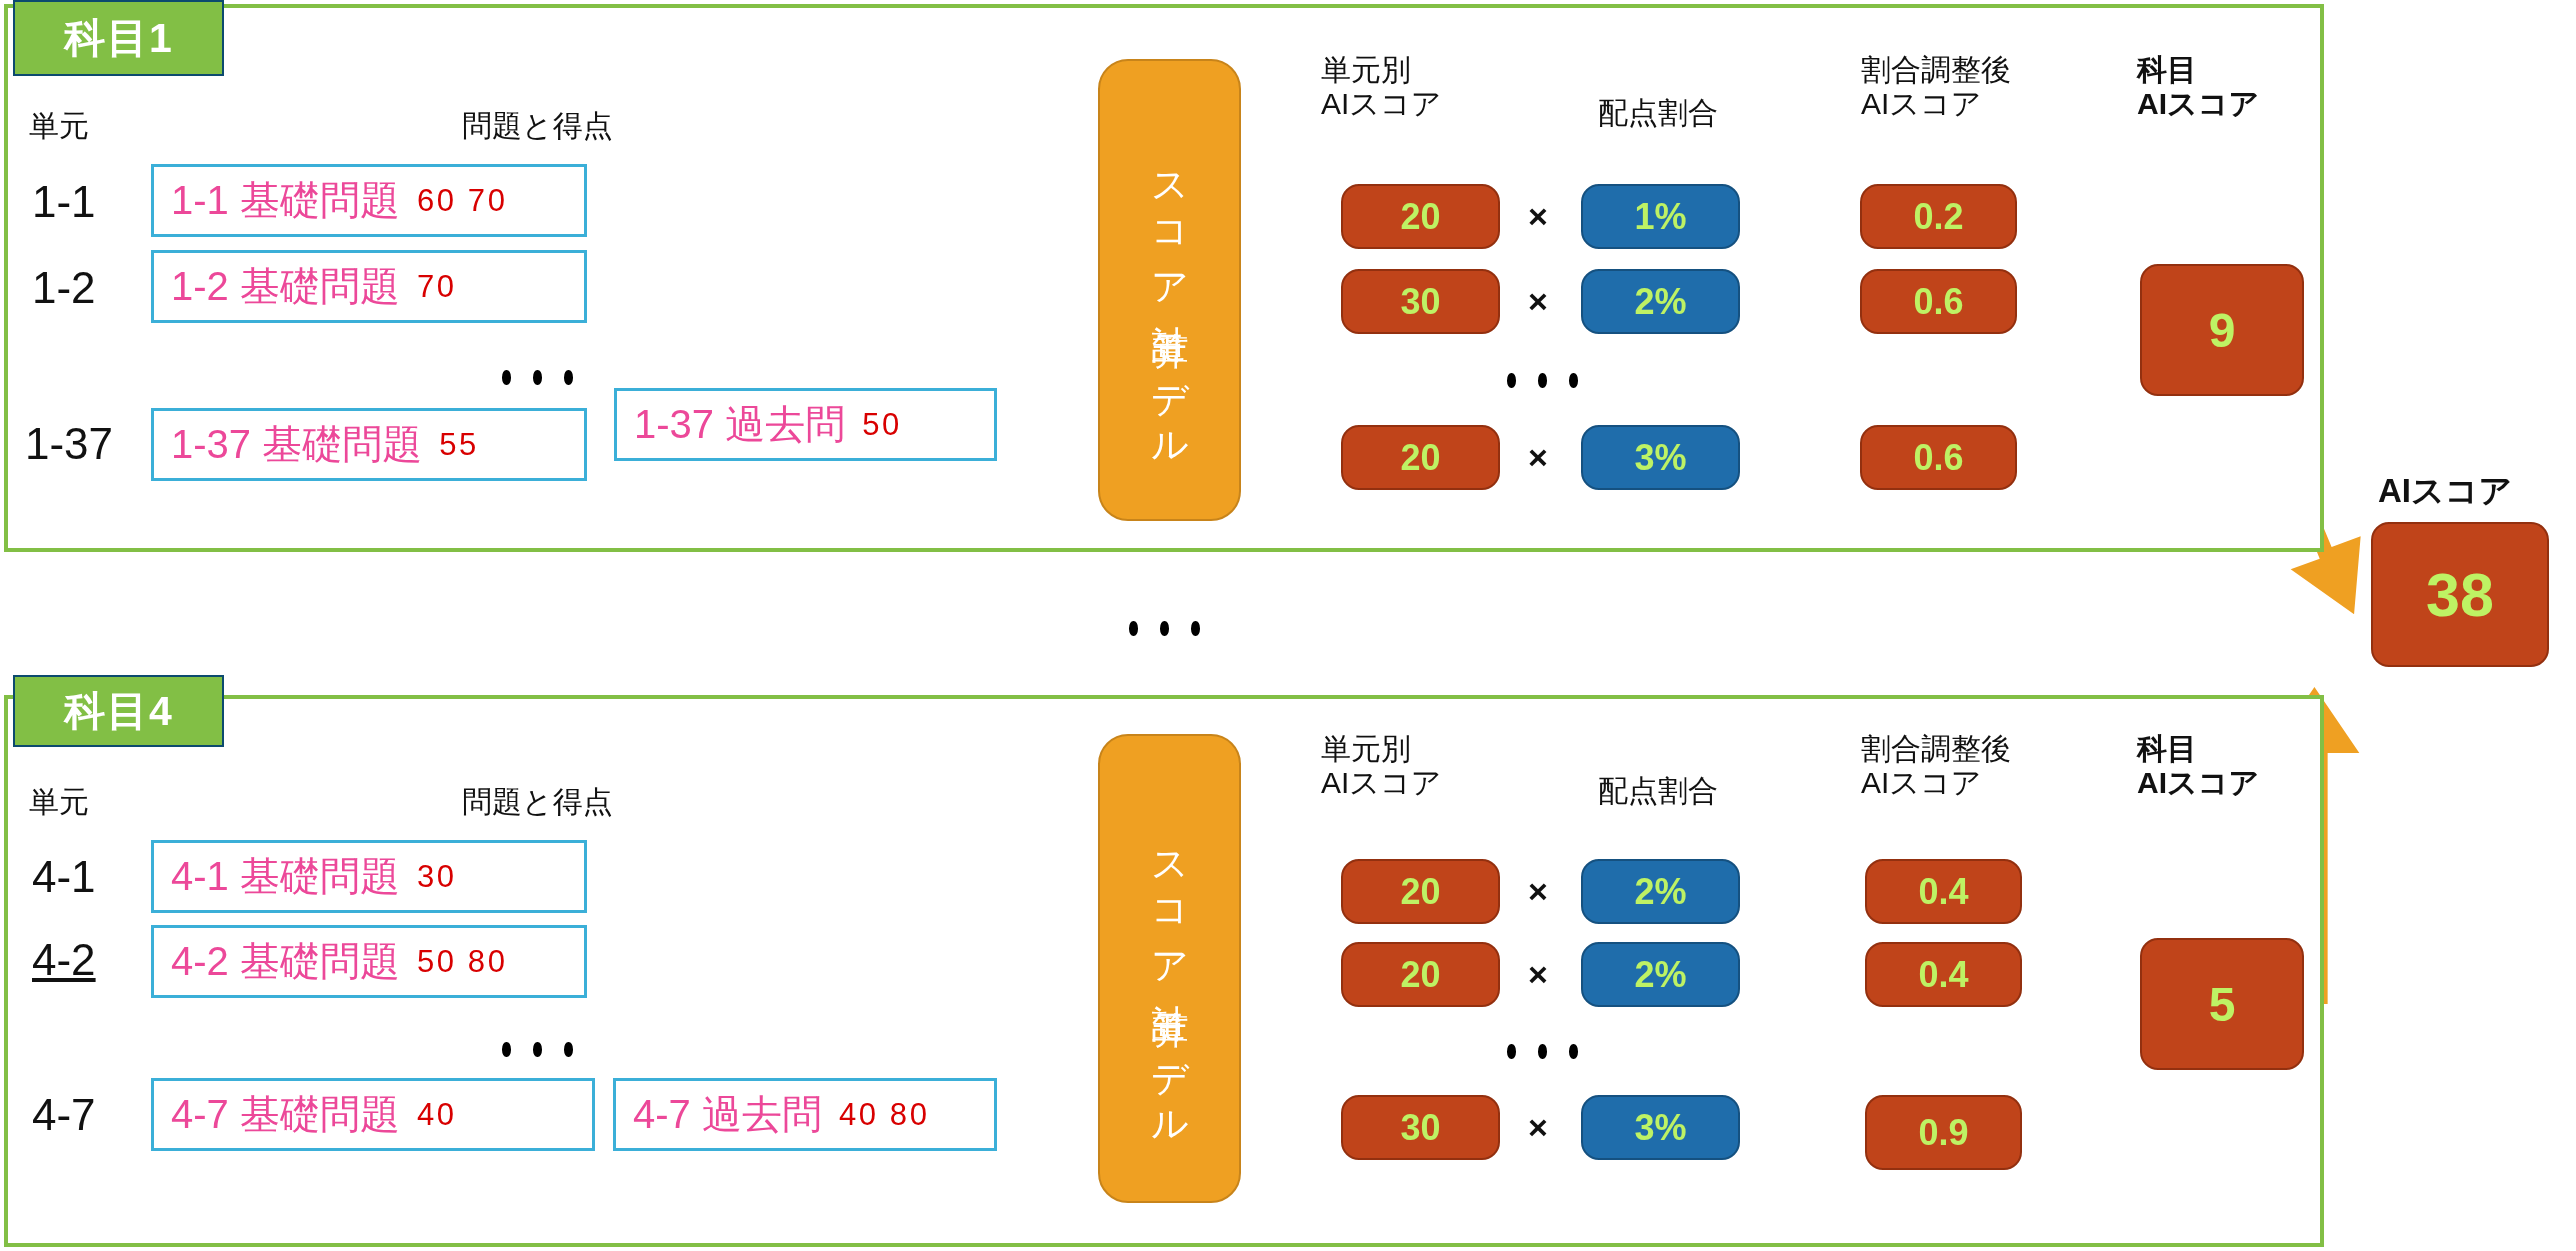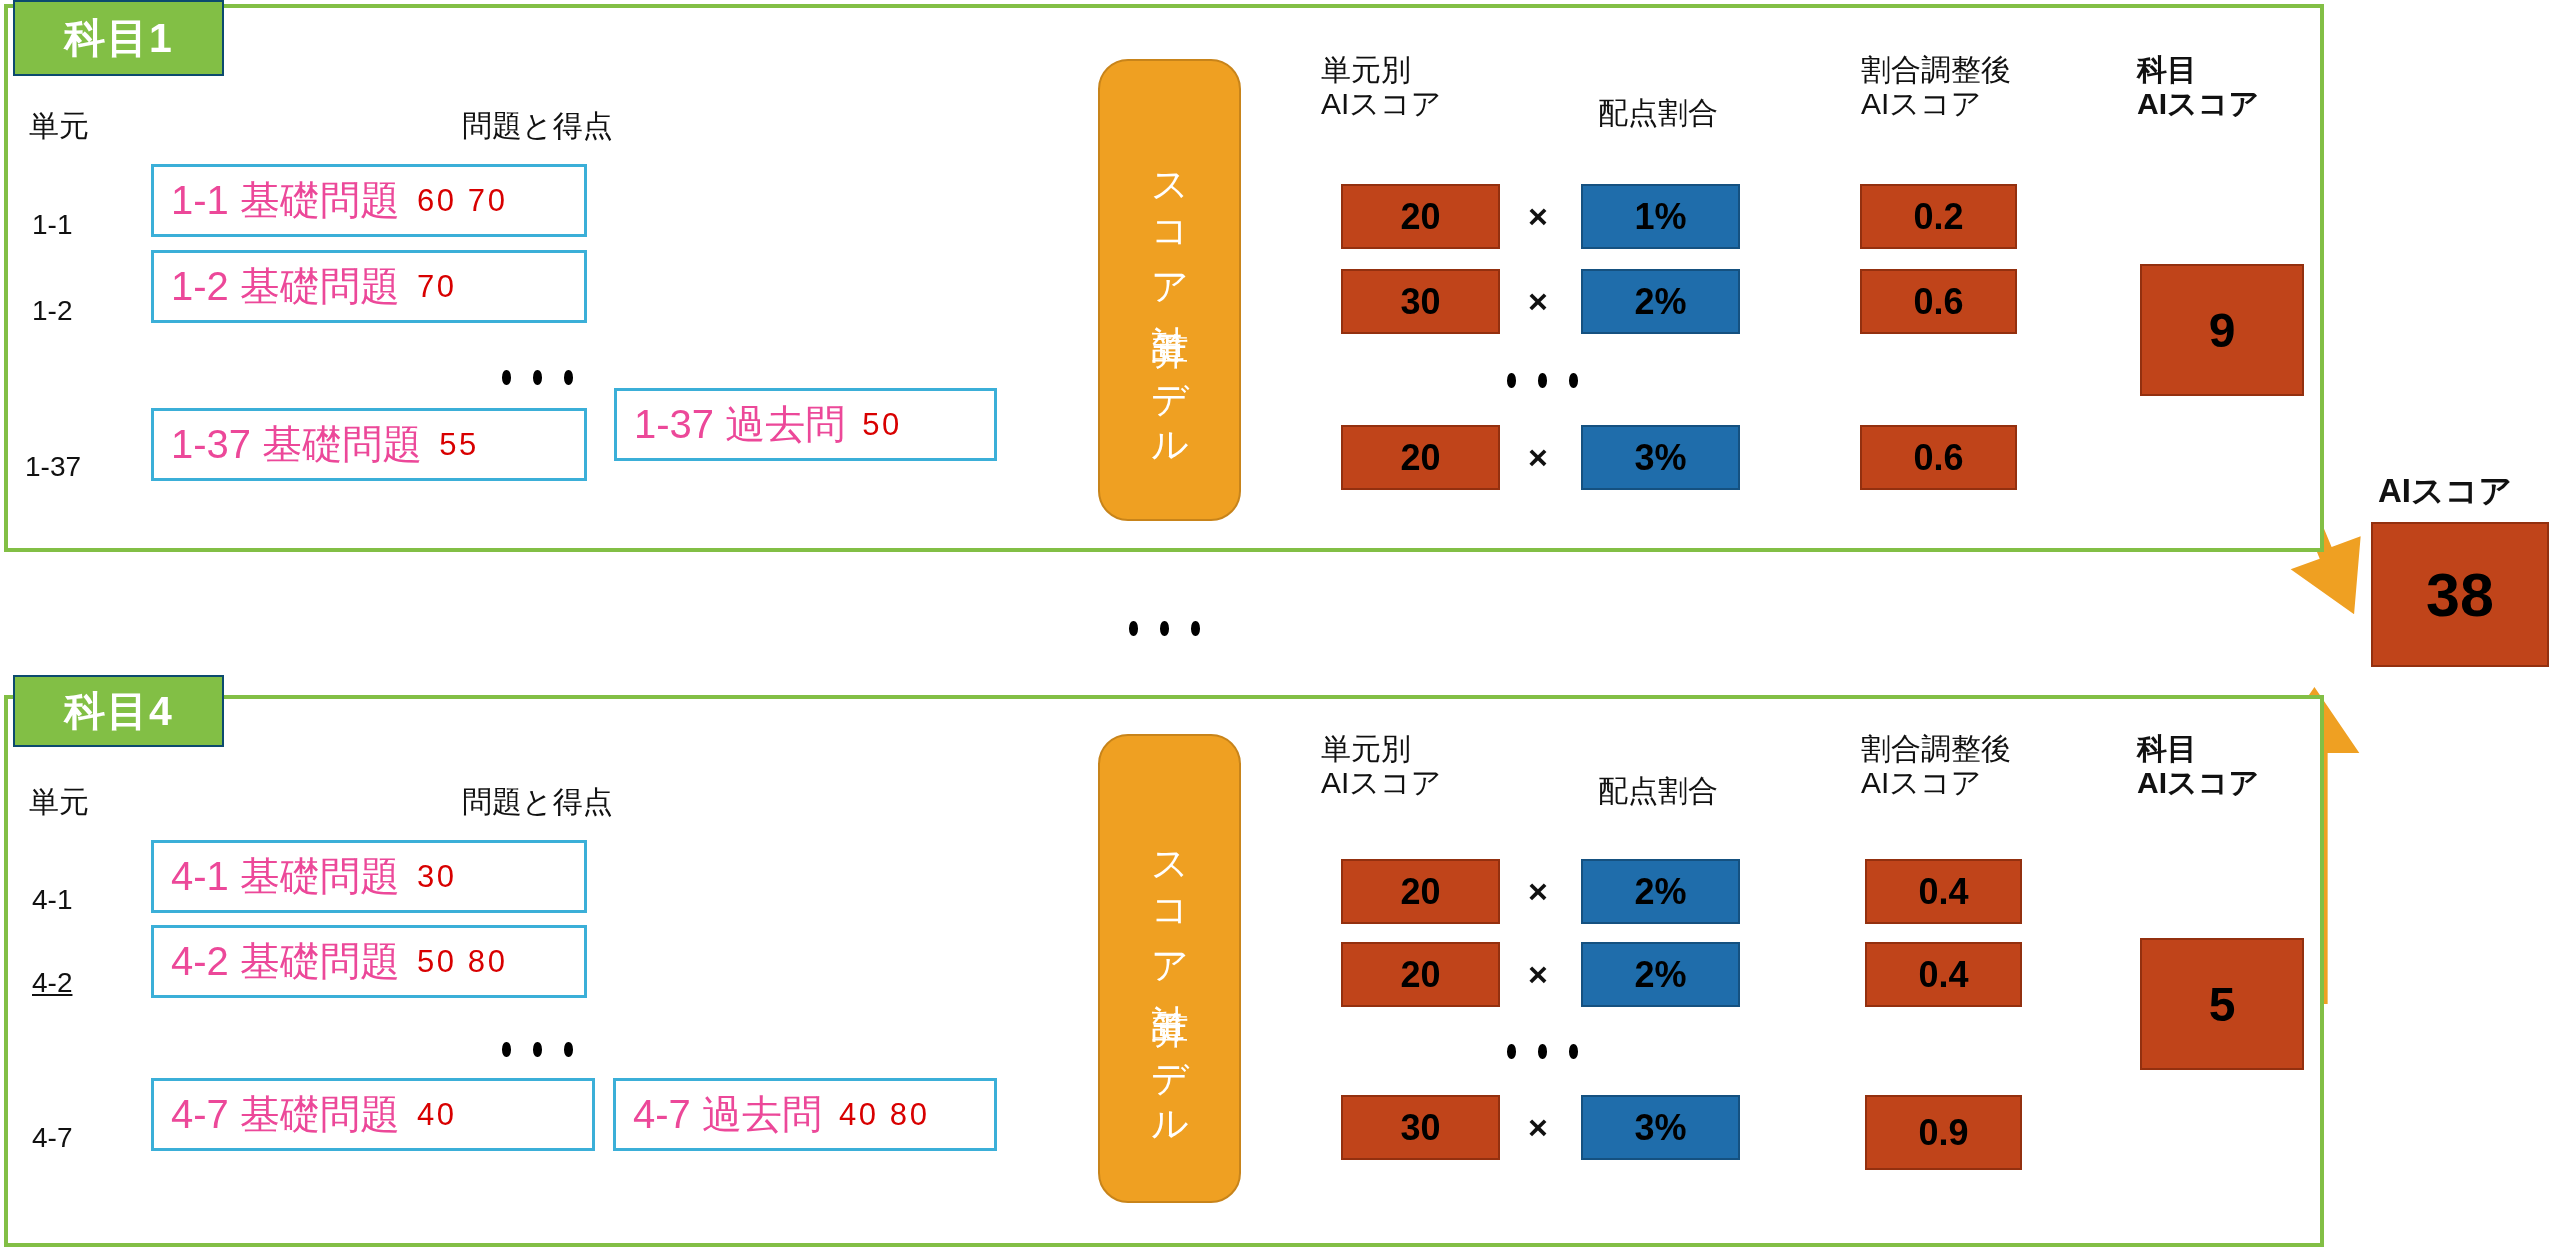--- a/index.html
+++ b/index.html
@@ -35,24 +35,23 @@
     font-size:30px;
     line-height:1.12;
     white-space:pre-line;
     color:#111;
   }
   .col-head.bold{font-weight:bold;}
 
   
   .unit-label{
     position:absolute;
-    font-size:28px;
+    font-size:44px;
     color:#111;
     white-space:nowrap;
-    margin-top:32px;
   }
 
   
   .prob-box{
     position:absolute;
     border:3.3px solid #3BAFD8;
     box-sizing:border-box;
     background:#ffffff;
     display:flex;align-items:center;
     padding-left:17px;
@@ -75,21 +74,21 @@
     writing-mode:vertical-rl;
     text-orientation:upright;
     padding-top:26.4px;
   }
 
   
   .chip{
     position:absolute;
     box-sizing:border-box;
     display:flex;align-items:center;justify-content:center;
-    color:#000000;font-weight:bold;
+    color:#bef264;font-weight:bold;border-radius:18px;
   }
   .chip.brown{background:#C0441A;border:2.6px solid #93300F;}
   .chip.blue{background:#1F6DAB;border:2.6px solid #155180;}
   .chip.big{font-size:48px;font-weight:bold;}
   .chip.val{font-size:36px;}
 
   
   .times{
     position:absolute;font-size:34px;color:#111;font-weight:600;
     display:flex;align-items:center;justify-content:center;

